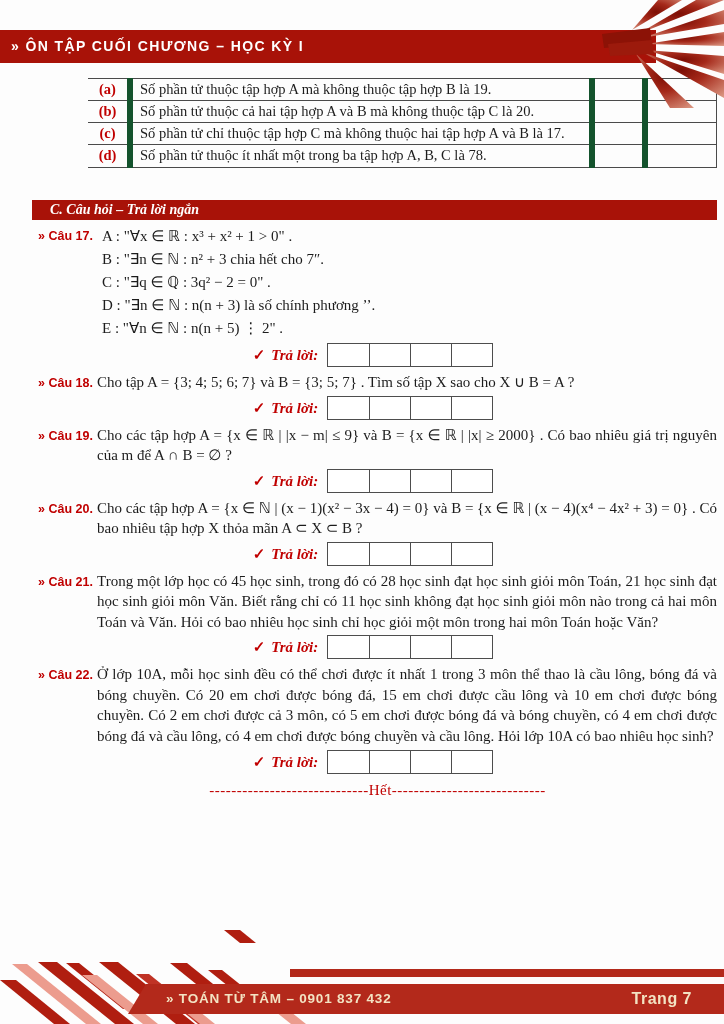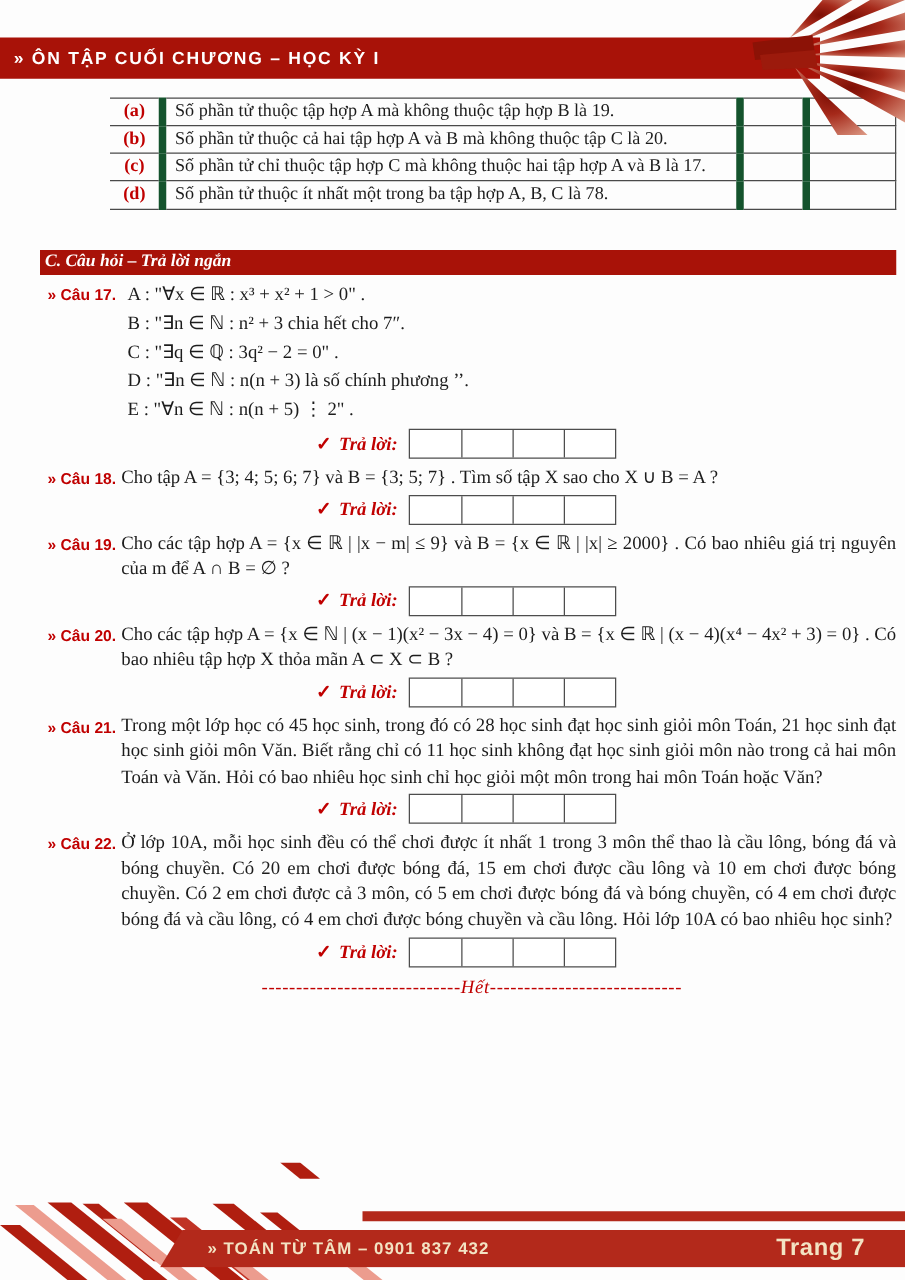--- a/index.html
+++ b/index.html
@@ -60,21 +60,21 @@
   
   .section-bar {
     position:absolute; left:32px; top:200px;
     width:685px; height:20px;
     background:#a81208;
     color:#ffffff;
     font-style:italic;
     font-weight:bold;
     font-size:14px;
     line-height:20px;
-    padding-left:4px;
+    padding-left:18px;
     z-index:2;
   }
 
   
   .content {
     position:absolute; left:38px; top:225px;
     width:679px;
     z-index:2;
   }
   .q {
@@ -126,21 +126,20 @@
   }
   .answer-boxes .cell { width:41px; border-left:1px solid #4d4d4d; }
   .answer-boxes .cell:first-child { border-left:none; }
 
   .end-line {
     text-align:center;
     color:#c00000;
     font-size:15px;
     margin-top:8px;
     letter-spacing:0.5px;
-    font-style:italic;
   }
 
   
   .footer-topline {
     position:absolute; left:290px; top:969px;
     width:434px; height:8px;
     background:#b3291b;
     z-index:2;
   }
   .footer-bar {
@@ -159,21 +158,21 @@
     font-size:13.5px;
     letter-spacing:0.8px;
     white-space:nowrap;
   }
   .footer-page {
     position:absolute; right:32px; top:0;
     line-height:30px;
     color:#f3e3c3;
     font-family:"Liberation Sans", sans-serif;
     font-weight:bold;
-    font-size:19px;
+    font-size:16px;
     letter-spacing:0.5px;
   }
   .deco-bottom {
     position:absolute; left:0; top:930px;
     width:420px; height:94px;
     z-index:1;
   }
 </style>
 </head>
 <body>

